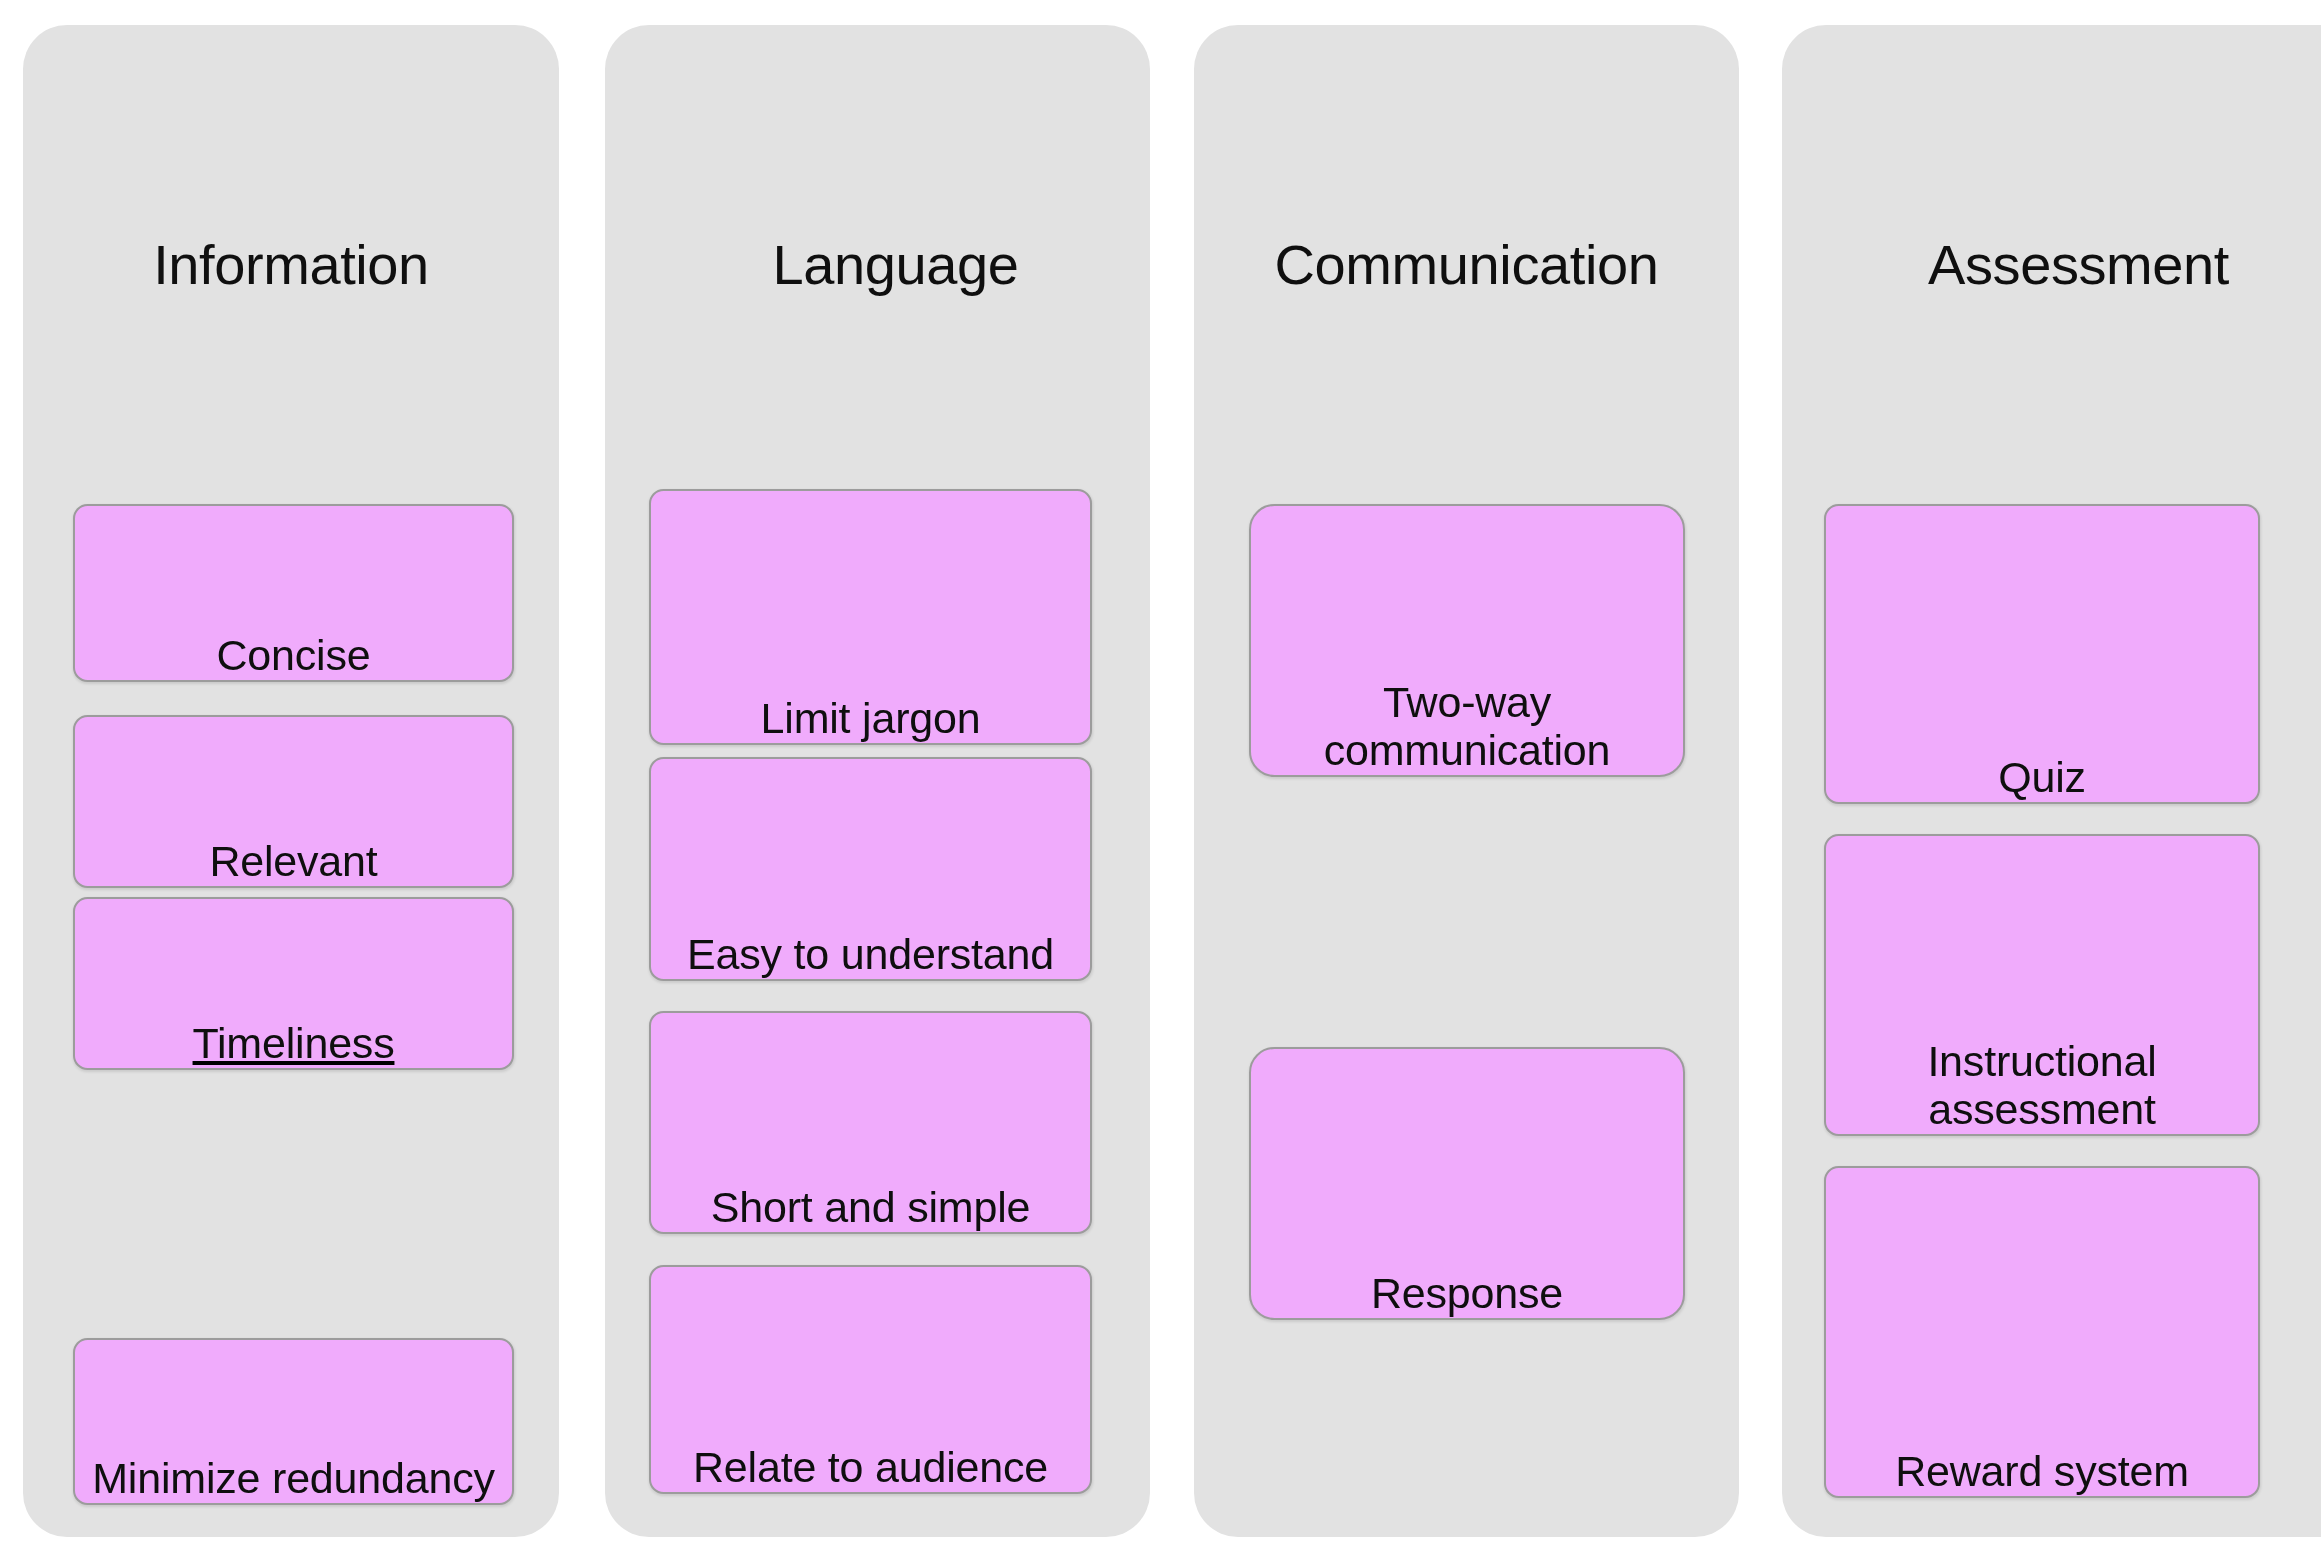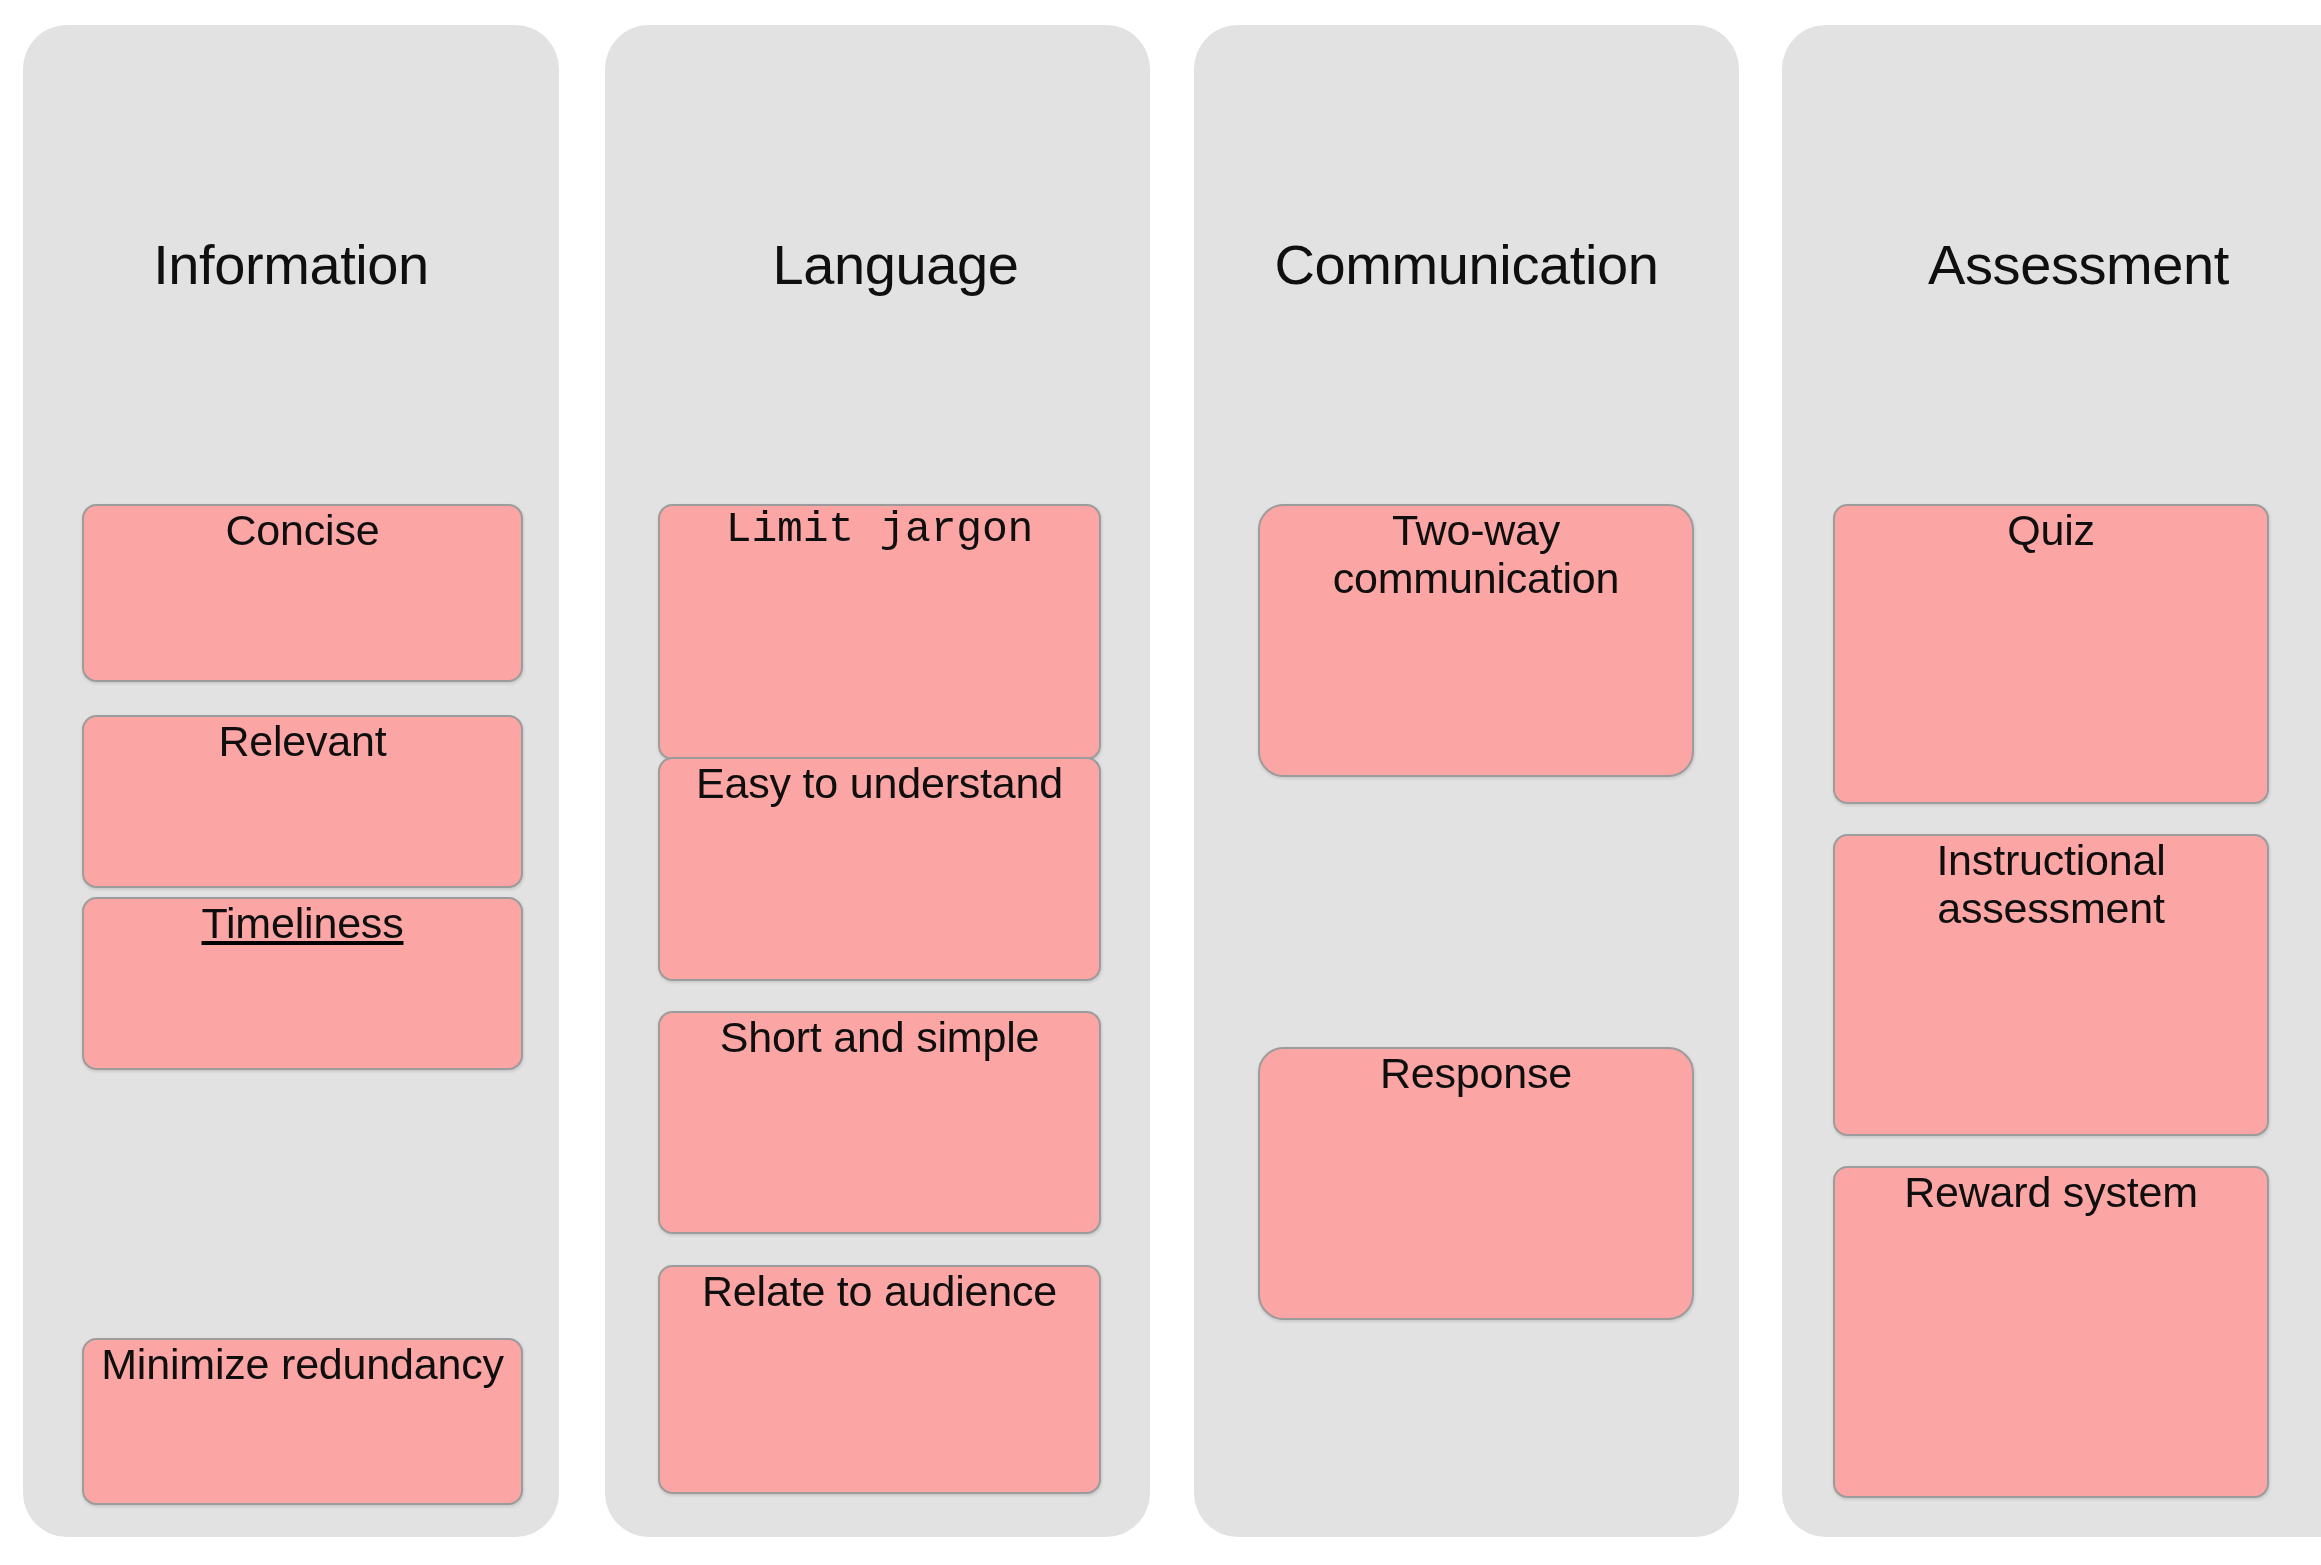--- a/index.html
+++ b/index.html
@@ -34,30 +34,29 @@
     text-align: center;
     font-size: 56px;
     line-height: 1.12;
     color: #0f0f0f;
     font-weight: 400;
     letter-spacing: -0.4px;
     white-space: nowrap;
   }
   .card {
     position: absolute;
-    background: #fca5a5;
+    background: #f0abfc;
     border: 2.7px solid #9c9c9c;
     border-radius: 14.5px;
     box-sizing: border-box;
     display: flex;
-    align-items: flex-start;
+    align-items: flex-end;
     justify-content: center;
     text-align: center;
     box-shadow: 0.9px 1.8px 2.7px rgba(0,0,0,0.10);
-    margin-left: 9px;
   }
   .card-label {
     font-size: 43px;
     line-height: 1.12;
     color: #0f0f0f;
     font-weight: 400;
     letter-spacing: -0.2px;
     padding: 0 5.5px;
     white-space: pre-line;
   }
@@ -77,21 +76,21 @@
   
   #panel-information .card { left: 50px; width: 441px; }
   #info-card-0 { top: 479px;  height: 178px; }
   #info-card-1 { top: 690px;  height: 173px; }
   #info-card-2 { top: 872px;  height: 173px; text-decoration: underline; }
   #info-card-3 { top: 1106px; height: 175px; }
   #info-card-4 { top: 1313px; height: 167px; }
 
   
   #panel-language .card { left: 44px; width: 443px; }
-  #lang-card-0 { top: 479px;  height: 256px; font-family: Liberation Mono, monospace; }
+  #lang-card-0 { top: 464px;  height: 256px; }
   #lang-card-1 { top: 732px;  height: 224px; }
   #lang-card-2 { top: 986px; height: 223px; }
   #lang-card-3 { top: 1240px; height: 229px; }
 
   
   #panel-communication .card { left: 55px; width: 436px; border-radius: 25.5px; }
   #comm-card-0 { top: 479px;  height: 273px; }
   #comm-card-1 { top: 1022px; height: 273px; }
   #comm-card-0 { top: 479px;  height: 273px; }
 

